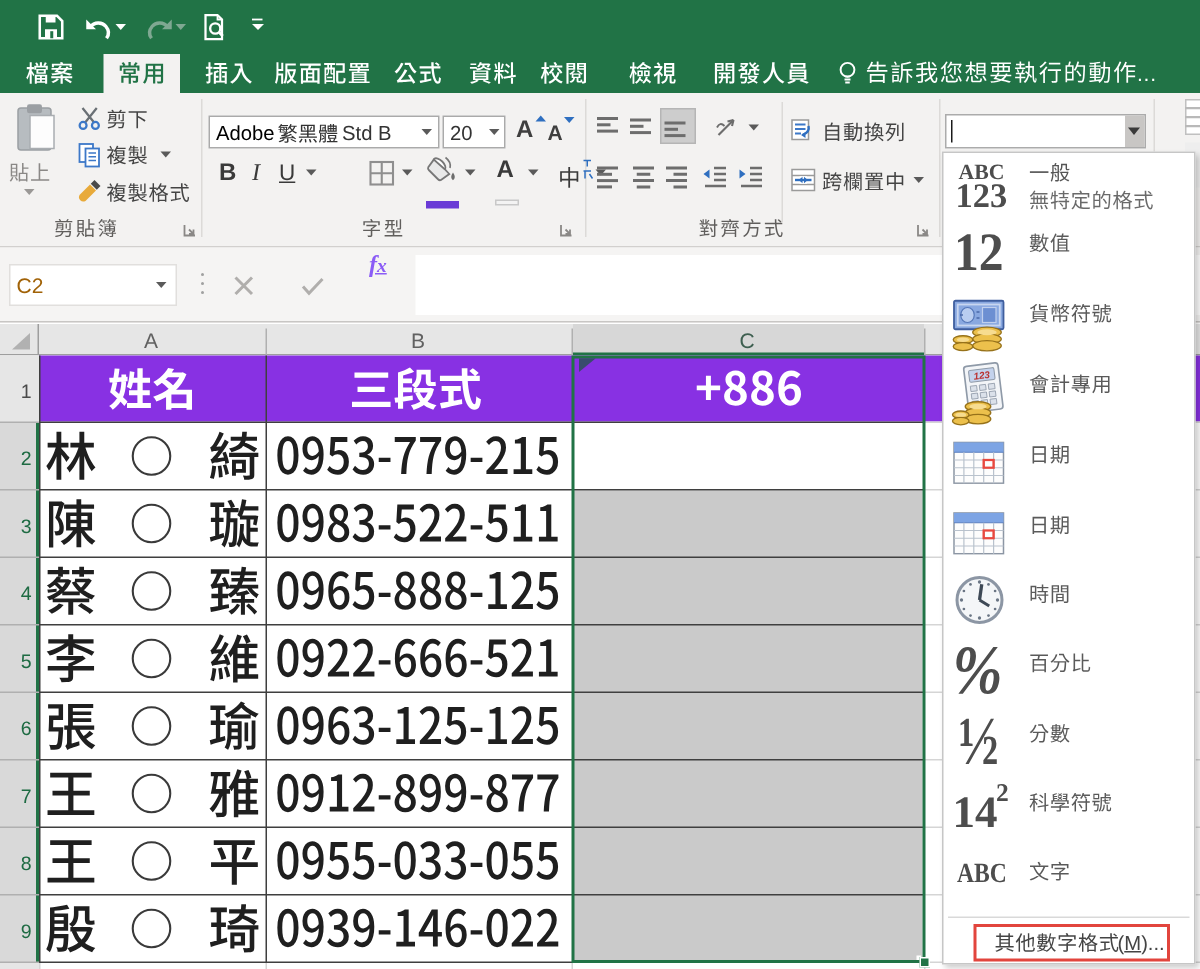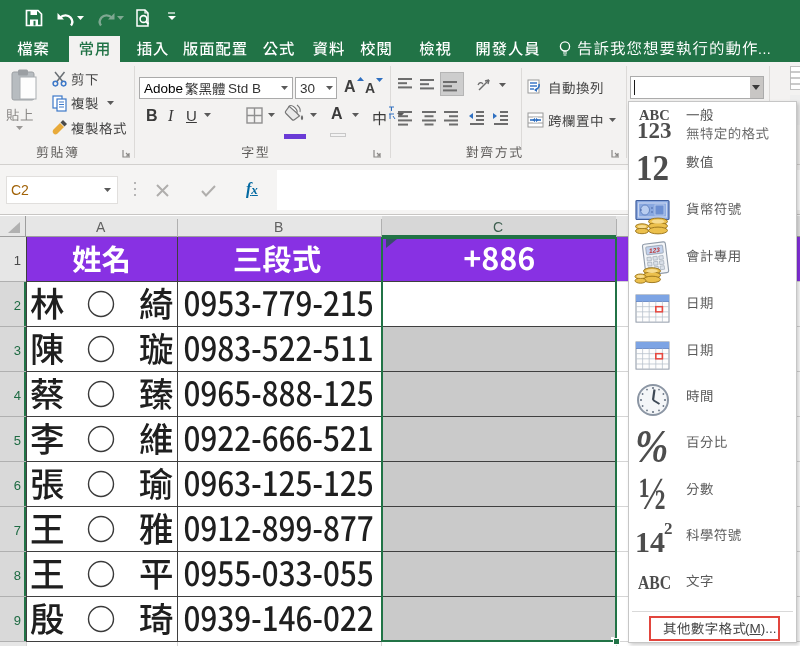--- a/index.html
+++ b/index.html
@@ -158,21 +158,21 @@
 <div style="left:139px;top:77px;width:154px;height:22px;background:#fff;border:1px solid #aaa;"></div>
 <div style="left:144px;top:81px;font-size:13.5px;color:#000000;font-family:'Liberation Sans',sans-serif;">Adobe </div>
 <svg class="t" width="1" height="1">
     <path fill="#333" transform="translate(185.0,94.0) scale(0.013500,-0.013500)" d="M663 243 712 273Q747 251 785 222Q823 194 859 166Q894 138 917 117L865 81Q844 102 809 131Q775 159 736 189Q698 219 663 243ZM632 60 686 99Q728 85 774 66Q821 47 863 26Q906 5 935 -13L878 -57Q852 -39 810 -17Q768 4 722 25Q675 45 632 60ZM295 94 362 68Q329 43 286 18Q243 -6 197 -27Q151 -48 109 -64Q103 -57 93 -47Q84 -37 73 -28Q62 -18 54 -13Q118 6 185 34Q251 62 295 94ZM631 842 696 829Q675 756 638 691Q601 627 554 583Q550 589 541 598Q532 607 522 615Q512 624 505 629Q549 668 581 723Q613 778 631 842ZM819 733 884 723Q859 635 812 570Q765 505 699 458Q633 411 553 379Q549 386 542 395Q534 405 526 415Q517 424 510 430Q628 471 708 545Q788 618 819 733ZM625 759H948V703H593ZM167 844 229 829Q205 775 167 726Q130 678 89 644Q84 649 73 656Q63 663 53 669Q42 676 34 680Q77 710 111 753Q146 796 167 844ZM165 791H517V743H141ZM638 710Q679 605 762 528Q846 452 963 420Q952 410 939 393Q926 377 919 363Q799 403 713 489Q627 575 583 695ZM139 703H196Q192 657 186 604Q179 551 173 502Q167 453 161 417H104Q111 454 117 503Q124 553 130 605Q135 658 139 703ZM157 703H443V659H157ZM132 462H511V417H132ZM251 639 276 666Q300 654 327 639Q354 624 371 612L346 581Q329 593 303 609Q276 626 251 639ZM235 523 261 549Q285 536 314 519Q342 502 360 489L333 458Q317 472 288 490Q260 509 235 523ZM46 586H150V582H430V586H538V540H430V543H150V540H46ZM126 94Q126 102 123 112Q120 123 117 135Q113 147 110 155Q134 157 166 166Q199 174 241 187Q264 194 310 210Q357 226 418 250Q479 273 543 301Q608 330 667 361L708 314Q578 250 443 203Q307 156 171 122V120Q171 120 164 118Q158 115 149 112Q140 108 133 103Q126 99 126 94ZM126 94 126 138 170 161 796 197Q798 185 802 171Q805 157 809 148Q660 138 553 131Q446 125 374 120Q301 115 256 111Q211 108 185 105Q160 102 147 100Q134 97 126 94ZM192 230Q190 239 185 258Q179 277 174 290Q191 291 211 294Q230 298 253 305Q271 311 309 324Q348 338 396 358Q444 379 488 403L532 361Q460 327 386 301Q311 276 237 259V257Q237 257 230 255Q223 252 214 248Q206 245 199 240Q192 235 192 230ZM192 230V272L229 290L547 298Q543 287 539 272Q535 258 533 249Q425 246 360 243Q296 240 262 238Q228 236 214 234Q199 232 192 230ZM470 164H543V-8Q543 -35 535 -50Q527 -65 504 -72Q482 -80 446 -81Q409 -83 356 -83Q353 -69 345 -51Q338 -34 329 -21Q359 -22 384 -22Q409 -23 426 -23Q444 -22 451 -22Q462 -21 466 -18Q470 -14 470 -6ZM427 703H484Q484 703 484 693Q484 683 483 676Q477 576 469 515Q462 454 454 424Q445 393 434 381Q424 369 411 365Q398 360 383 359Q371 359 351 359Q331 360 310 361Q309 369 306 381Q303 394 298 402Q319 401 336 400Q353 399 361 399Q370 399 376 401Q381 402 386 409Q394 419 401 448Q408 478 415 537Q421 597 427 693Z M1227 739V521H1766V739ZM1155 802H1841V458H1155ZM1282 696 1332 713Q1355 679 1374 638Q1392 597 1398 567L1346 546Q1340 575 1322 618Q1304 661 1282 696ZM1138 376H1861V314H1138ZM1055 224H1946V157H1055ZM1461 777H1536V190H1461ZM1658 714 1717 692Q1696 652 1673 609Q1649 566 1629 536L1581 556Q1594 578 1609 605Q1623 633 1636 662Q1649 691 1658 714ZM1340 90 1410 96Q1420 57 1425 11Q1431 -35 1431 -65L1358 -74Q1358 -43 1353 4Q1349 50 1340 90ZM1546 88 1616 102Q1634 65 1650 20Q1667 -25 1674 -56L1599 -74Q1593 -42 1578 4Q1562 50 1546 88ZM1749 92 1818 117Q1842 92 1868 61Q1894 30 1915 1Q1937 -29 1951 -53L1878 -81Q1866 -57 1845 -27Q1823 2 1799 34Q1774 66 1749 92ZM1168 117 1240 99Q1221 50 1192 0Q1162 -50 1126 -84L1057 -52Q1090 -22 1120 24Q1150 70 1168 117Z M2450 406H2951V349H2450ZM2438 -2H2960V-60H2438ZM2596 840H2657V723H2596ZM2730 840H2792V723H2730ZM2530 586V513H2864V586ZM2530 709V637H2864V709ZM2471 763H2925V459H2471ZM2565 250V166H2832V250ZM2498 301H2902V115H2498ZM2790 113 2858 93Q2841 59 2822 25Q2804 -10 2789 -34L2739 -16Q2752 11 2767 48Q2781 86 2790 113ZM2548 93 2606 110Q2619 81 2632 47Q2645 13 2652 -11L2591 -32Q2585 -7 2573 29Q2560 64 2548 93ZM2606 736H2657V482H2606ZM2733 736H2784V482H2733ZM2131 405H2362V352H2131ZM2324 405H2388V-3Q2388 -27 2382 -41Q2376 -55 2359 -63Q2343 -71 2316 -72Q2289 -74 2246 -74Q2244 -62 2238 -45Q2232 -28 2225 -16Q2255 -17 2279 -17Q2302 -17 2309 -16Q2324 -16 2324 -2ZM2094 805H2391V501H2327V748H2155V501H2094ZM2053 527H2434V382H2374V471H2110V382H2053ZM2217 683H2368V635H2262V505H2217ZM2102 405H2165V217Q2165 172 2160 118Q2155 65 2140 12Q2126 -41 2096 -83Q2091 -77 2081 -69Q2072 -61 2061 -54Q2051 -47 2043 -43Q2070 -5 2083 41Q2095 86 2099 132Q2102 178 2102 218ZM2161 101Q2198 117 2248 143Q2299 168 2353 196L2366 155Q2320 127 2275 99Q2230 71 2189 47ZM2172 279 2206 315Q2237 295 2267 273Q2298 250 2316 232L2278 191Q2262 209 2231 235Q2200 260 2172 279Z"></path>
   </svg>
 <div style="left:228px;top:81px;font-size:13.5px;color:#333;">Std B</div>
 <svg width="8" height="5" style="left:281px;top:86px">
     <path d="M0 0h7l-3.5 4z" fill="#5a5a5a"></path>
   </svg>
 <div style="left:295px;top:77px;width:42px;height:22px;background:#fff;border:1px solid #aaa;"></div>
-<div style="left:300px;top:81px;font-size:13.5px;color:#333;">30</div>
+<div style="left:300px;top:81px;font-size:13.5px;color:#333;">20</div>
 <svg width="8" height="5" style="left:326px;top:86px">
     <path d="M0 0h7l-3.5 4z" fill="#5a5a5a"></path>
   </svg>
 <div style="left:344px;top:78px;font-size:16px;font-weight:bold;color:#3f3f3f;">A</div>
 <svg width="7" height="5" style="left:357px;top:77px">
     <path d="M3.5 0 L7 4 L0 4z" fill="#2f6fc0"></path>
   </svg>
 <div style="left:365px;top:80px;font-size:14px;font-weight:bold;color:#3f3f3f;">A</div>
 <svg width="7" height="5" style="left:376px;top:78px">
     <path d="M0 0 h7 L3.5 4z" fill="#2f6fc0"></path>
@@ -326,21 +326,21 @@
     <circle cx="2" cy="3" r="1" fill="#a0a0a0"></circle>
     <circle cx="2" cy="9" r="1" fill="#a0a0a0"></circle>
     <circle cx="2" cy="15" r="1" fill="#a0a0a0"></circle>
   </svg>
 <svg width="13" height="13" style="left:156px;top:184px">
     <path d="M1 1 L12 12 M12 1 L1 12" stroke="#b0aeac" stroke-width="2"></path>
   </svg>
 <svg width="15" height="12" style="left:201px;top:185px">
     <path d="M1 6 L5 10.5 L14 1" stroke="#b0aeac" stroke-width="2" fill="none"></path>
   </svg>
-<div style="left:246px;top:180px;font-size:16px;font-style:italic;font-family:'Liberation Serif',serif;color:#0369a1;font-weight:bold;text-decoration:underline;">f<span style="font-size:13px">x</span></div>
+<div style="left:246px;top:168px;font-size:16px;font-style:italic;font-family:'Liberation Serif',serif;color:#8b5cf6;font-weight:bold;text-decoration:underline;">f<span style="font-size:13px">x</span></div>
 <div style="left:277px;top:170px;width:523px;height:40px;background:#fff;"></div>
 <div style="left:0;top:216px;width:800px;height:21px;background:#e6e6e6;border-bottom:1px solid #9e9e9e;"></div>
 <svg width="26" height="21" style="left:0;top:216px">
     <path d="M20 6 L20 17 L8 17z" fill="#b1b1b1"></path>
     <path d="M25.5 0 V21" stroke="#9e9e9e" stroke-width="1"></path>
   </svg>
 <div style="left:177px;top:219px;width:1px;height:18px;background:#b0b0b0;"></div>
 <div style="left:381px;top:219px;width:1px;height:18px;background:#b0b0b0;"></div>
 <div style="left:616px;top:219px;width:1px;height:18px;background:#b0b0b0;"></div>
 <div style="left:382px;top:216px;width:234px;height:21px;background:#d7d7d7;border-bottom:2px solid #217346;"></div>

